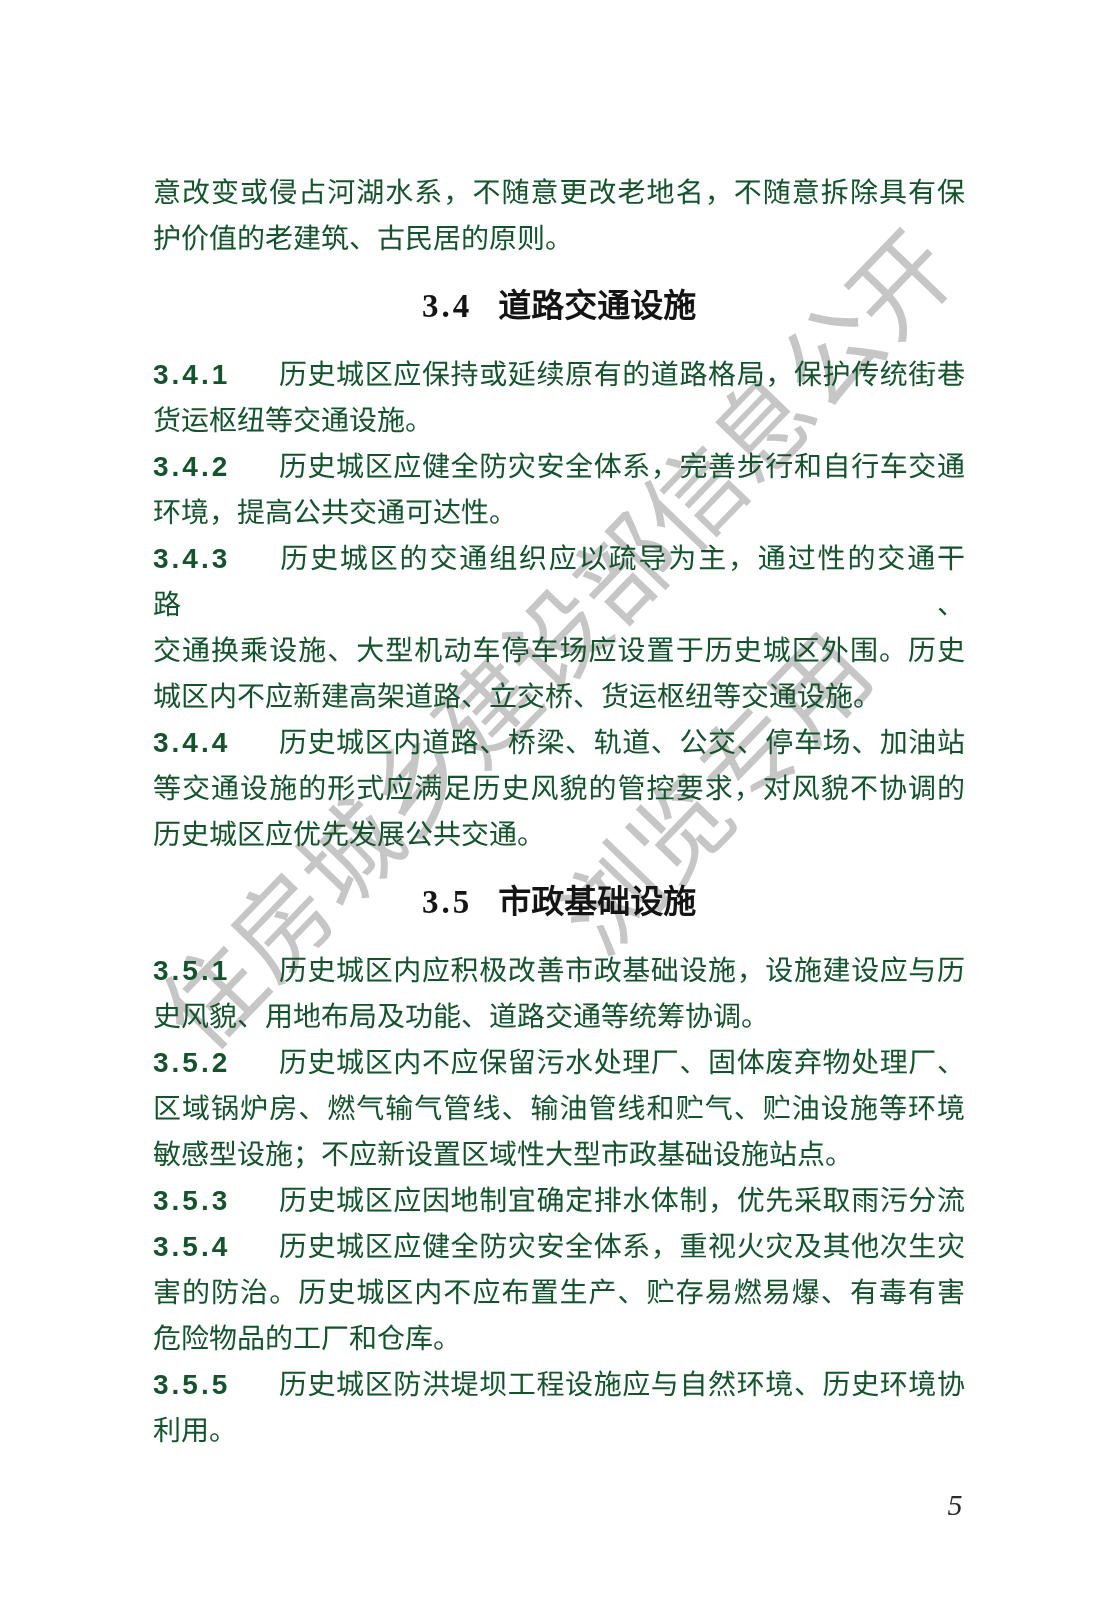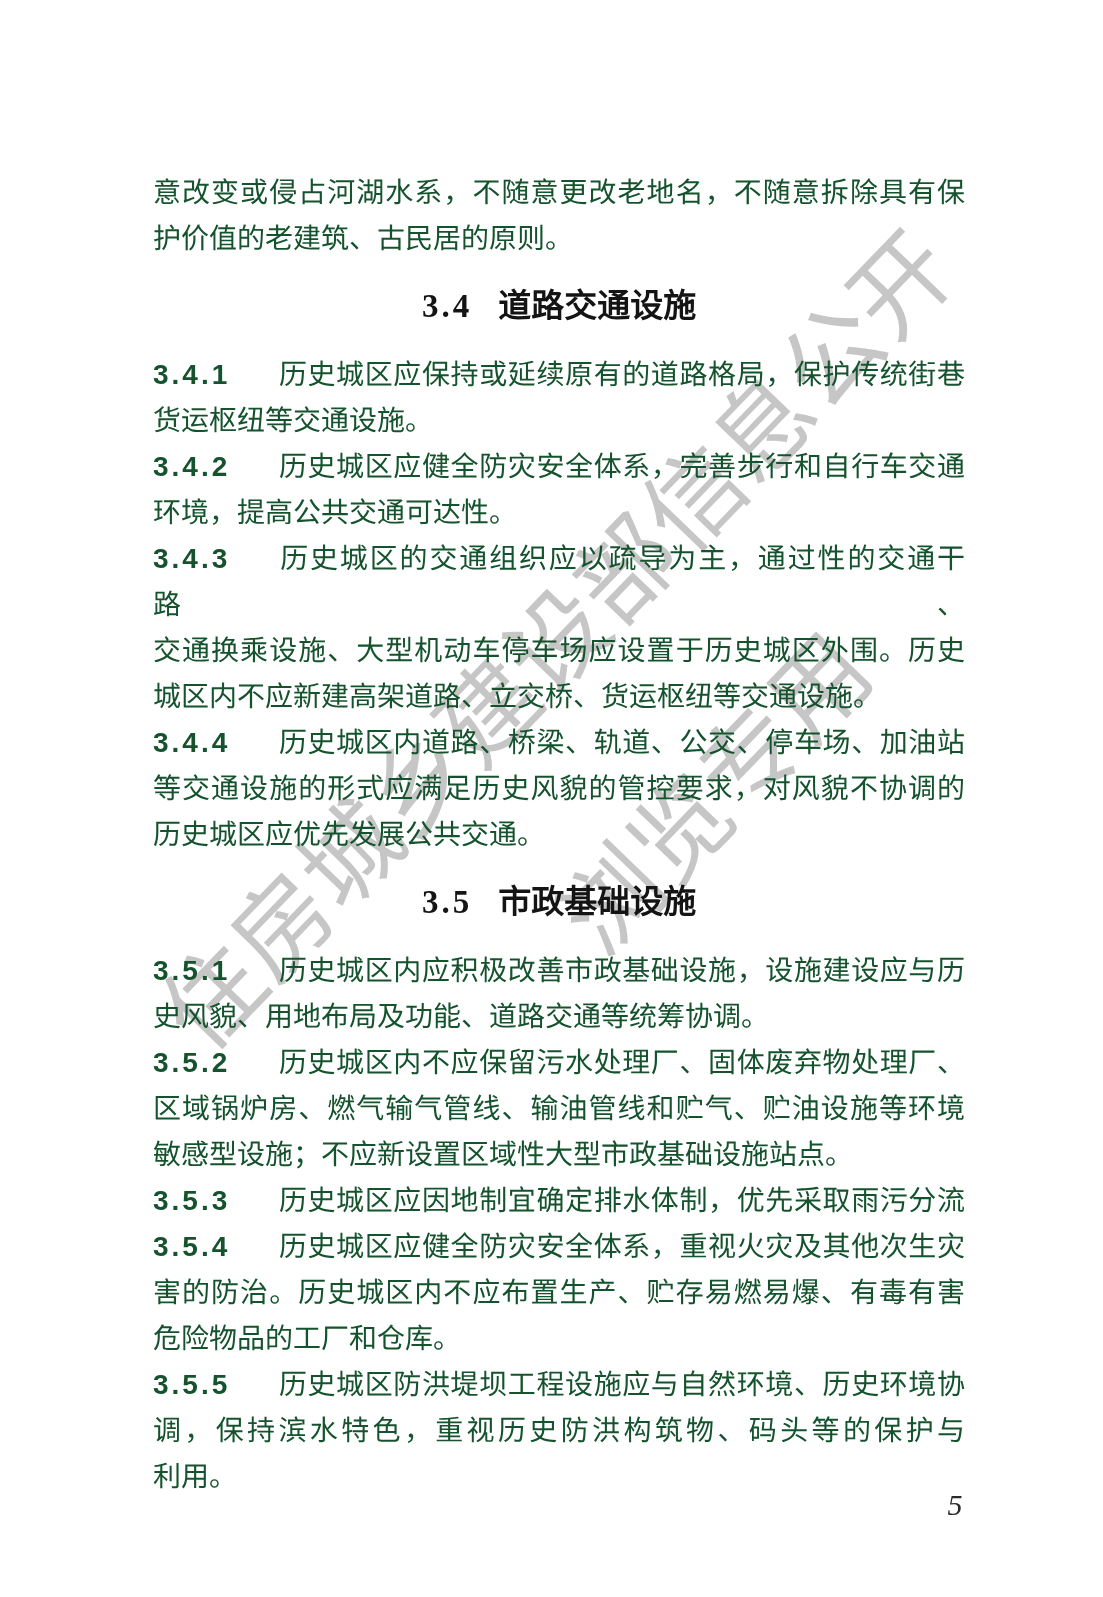--- a/index.html
+++ b/index.html
@@ -138,21 +138,20 @@
     </div>
 
     <div class="clause">
       <div class="line jfull"><span class="num">3.5.4</span><span>历史城区应健全防灾安全体系，重视火灾及其他次生灾</span></div>
       <div class="line jfull">害的防治。历史城区内不应布置生产、贮存易燃易爆、有毒有害</div>
       <div class="line">危险物品的工厂和仓库。</div>
     </div>
 
     <div class="clause">
       <div class="line jfull"><span class="num">3.5.5</span><span>历史城区防洪堤坝工程设施应与自然环境、历史环境协</span></div>
-      <div class="line jfull">调，保持滨水特色，重视历史防洪构筑物、码头等的保护与</div>
       <div class="line">利用。</div>
     </div>
 
   </div>
 
   <div class="page-number">5</div>
 
 </div>
 
 </body></html>

